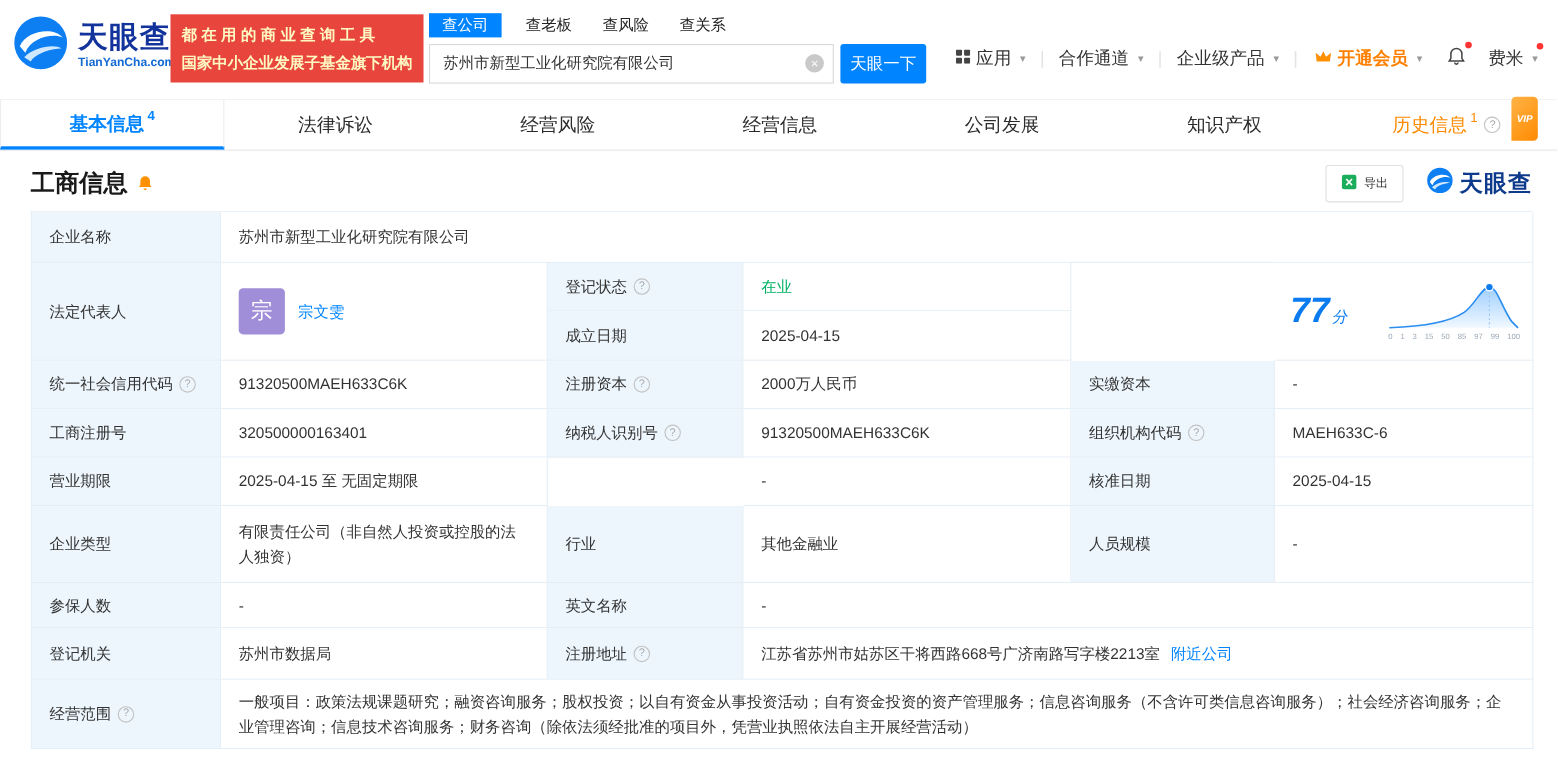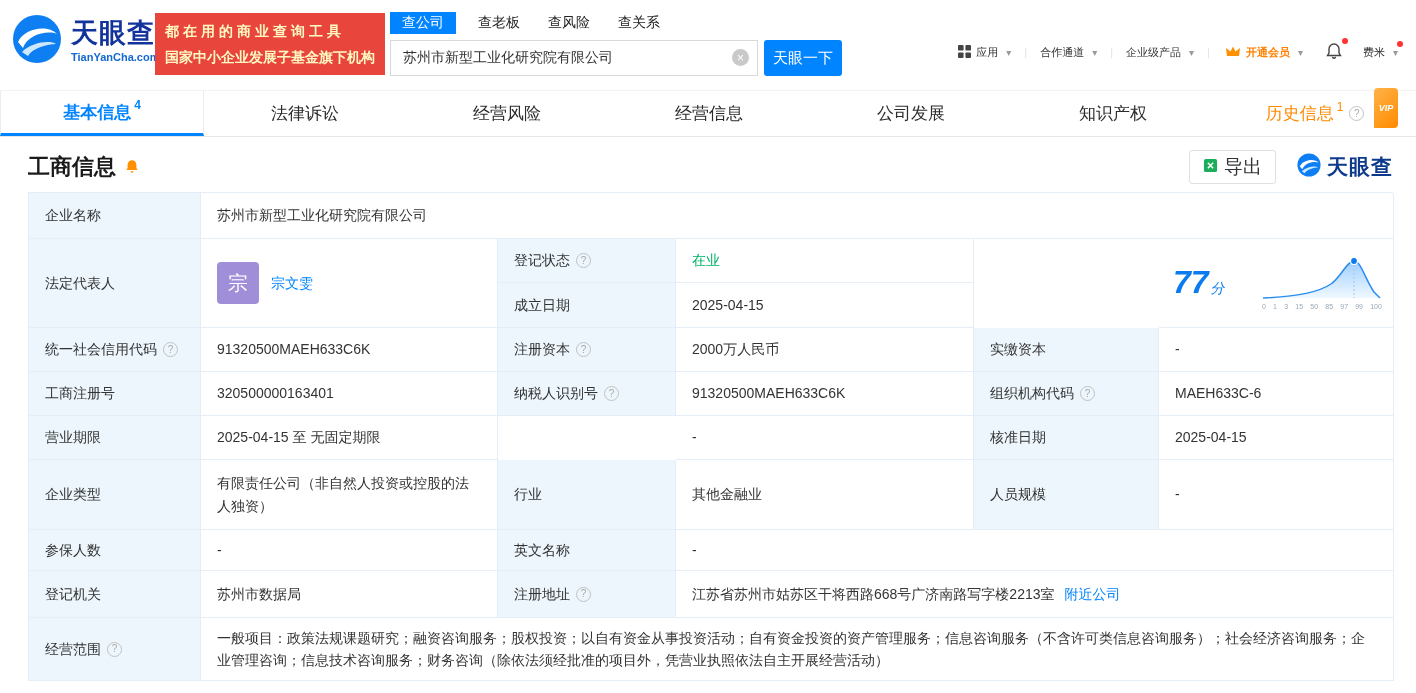--- a/index.html
+++ b/index.html
@@ -19,21 +19,21 @@
   .search-tabs { display:flex; align-items:center; gap:16px; font-size:14px; margin-bottom:6px; }
   .search-tab { color:#222; padding:2px 6px; cursor:pointer; white-space:nowrap; }
   .search-tab.active { background:#0084ff; color:#fff; padding:2px 12px; }
   .search-row { display:flex; align-items:center; }
   .search-box { position:relative; width:368px; height:36px; }
   .search-box input { width:100%; height:100%; border:1px solid #d9d9d9; padding:0 34px 0 12px; font-size:14px; color:#333; outline:none; font-family:inherit; }
   .clear-icon { position:absolute; right:9px; top:9px; width:17px; height:17px; border-radius:50%; background:#c9c9c9; color:#fff; font-size:12px; display:flex; align-items:center; justify-content:center; cursor:pointer; }
   .clear-icon::after { content:"×"; }
   .search-btn { margin-left:6px; width:78px; height:36px; background:#0084ff; color:#fff; border:none; border-radius:3px; font-size:15px; cursor:pointer; font-family:inherit; white-space:nowrap; }
 
-  .top-nav { position:absolute; right:18px; top:42px; display:flex; align-items:center; font-size:11px; color:#333; }
+  .top-nav { position:absolute; right:18px; top:42px; display:flex; align-items:center; font-size:16px; color:#333; }
   .nav-item { display:flex; align-items:center; gap:5px; cursor:pointer; white-space:nowrap; position:relative; }
   .caret::after { content:"▾"; font-size:10px; color:#999; margin-left:3px; }
   .nav-sep { color:#e3e3e3; margin:0 13px; }
   .nav-vip { color:#ff8000; font-weight:600; margin:0 0 0 2px; }
   .nav-bell { margin:0 20px 0 22px; }
   .red-dot { position:absolute; top:-4px; right:-5px; width:6px; height:6px; border-radius:50%; background:#f33; }
 
   
   .tabs { display:flex; height:47px; border-top:1px solid #f2f2f2; border-bottom:1px solid #e7e7e7; }
   .tab { flex:1; display:flex; align-items:center; justify-content:center; font-size:17px; color:#2b2b2b; cursor:pointer; position:relative; }
@@ -41,21 +41,21 @@
   .tab-sup { font-size:12px; position:relative; top:-7px; margin-left:3px; }
   .tab.history { color:#ff8a00; }
   .label-wrap { position:relative; display:flex; align-items:center; }
   .vip-tag { position:absolute; top:-14px; right:-34px; background:linear-gradient(135deg,#ffb347,#ff8a00); color:#fff; font-size:9px; font-style:italic; font-weight:700; padding:15px 5px; border-radius:4px 4px 4px 0; }
 
   
   .section-bar { height:55px; display:flex; align-items:center; padding:10px 23px 6px 28px; }
   .section-title { font-size:22px; font-weight:700; color:#1a1a1a; }
   .section-bell { margin-left:8px; display:flex; }
   .spacer { flex:1; }
-  .export-btn { display:flex; align-items:center; gap:6px; border:1px solid #e0e0e0; border-radius:3px; height:30px; padding:16px 13px; font-size:19px; color:#333; cursor:pointer; background:#fff; }
+  .export-btn { display:flex; align-items:center; gap:6px; border:1px solid #e0e0e0; border-radius:3px; height:30px; padding:16px 13px; font-size:11px; color:#333; cursor:pointer; background:#fff; }
   .brand { display:flex; align-items:center; gap:5px; margin-left:20px; }
   .brand-name { font-size:21px; font-weight:800; color:#0e3a8c; letter-spacing:1px; }
 
   
   .biz-table { margin-left:28px; width:1365px; display:grid;
     grid-template-columns:172px 297px 178px 298px 185px 235px;
     grid-template-rows:46px 44px 45px 44px 44px 44px 70px 41px 47px 63px;
     border-top:1px solid #e5eef6; border-left:1px solid #e5eef6; }
   .c { border-right:1px solid #e5eef6; border-bottom:1px solid #e5eef6; display:flex; align-items:center; padding:6px 16px; font-size:14px; color:#333; line-height:1.6; background:#fff; }
   .c.lb { background:#edf6fd; }

